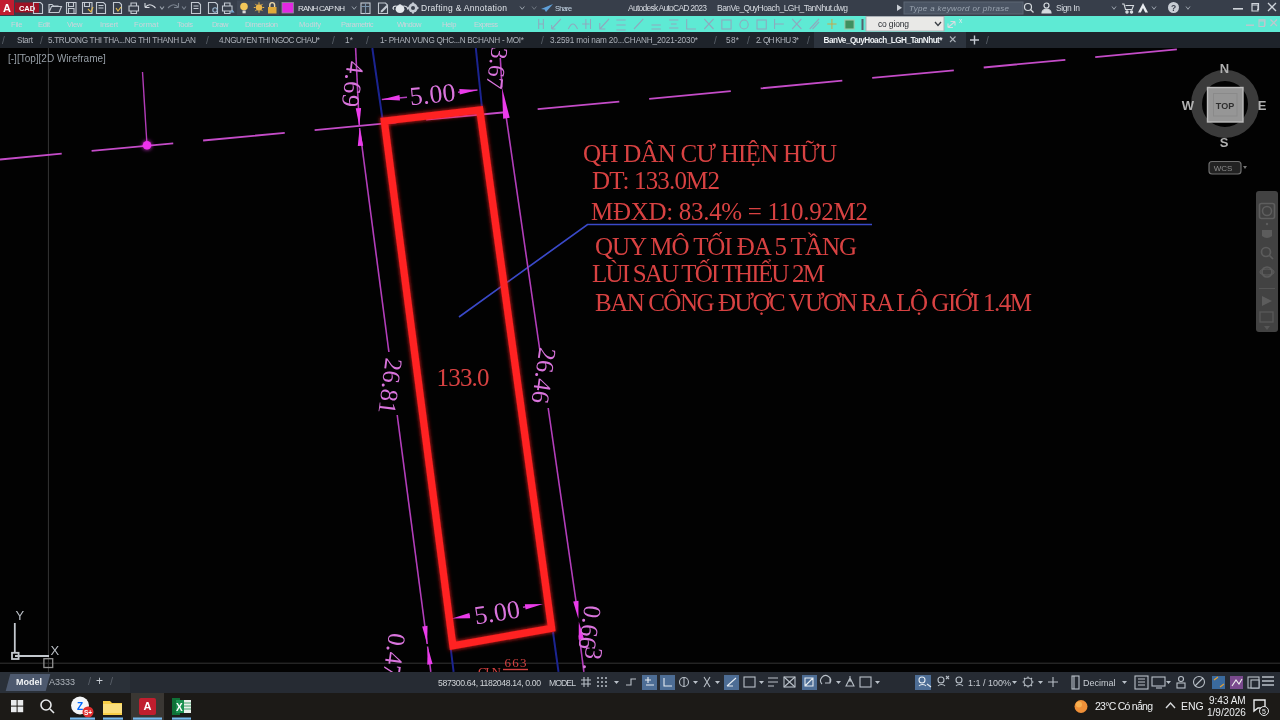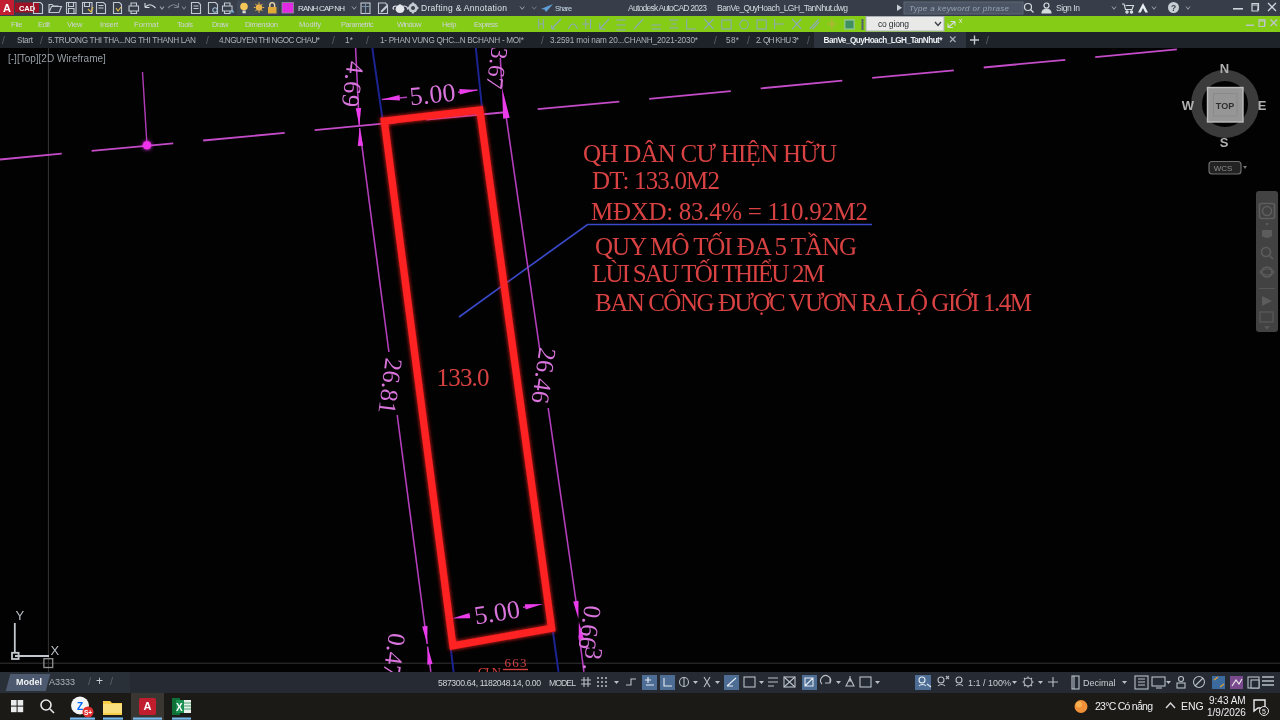--- a/index.html
+++ b/index.html
@@ -1,20 +1,20 @@
 <!DOCTYPE html>
 <html><head>
 <meta charset="utf-8">
 <style>
   html,body{margin:0;padding:0;width:1280px;height:720px;overflow:hidden;background:#000;}
   *{box-sizing:border-box;}
   .abs{position:absolute;}
   #page{position:relative;width:1280px;height:720px;font-family:"Liberation Sans",sans-serif;}
   #row1{left:0;top:0;width:1280px;height:16px;background:#373e4a;z-index:5;}
-  #row2{left:0;top:16px;width:1280px;height:16px;background:#84cc16;z-index:5;}
+  #row2{left:0;top:16px;width:1280px;height:16px;background:#5eead4;z-index:5;}
   #row3{left:0;top:32px;width:1280px;height:16px;background:#1e232a;z-index:5;}
   #status{left:0;top:672px;width:1280px;height:32px;background:#262b33;z-index:5;}
   #taskbar{left:0;top:693px;width:1280px;height:27px;background:#1c1a17;z-index:5;}
   #draw{left:0;top:0;width:1280px;height:720px;z-index:1;}
   .t{position:absolute;white-space:nowrap;}
 </style>
 </head>
 <body>
 <div id="page">
 

